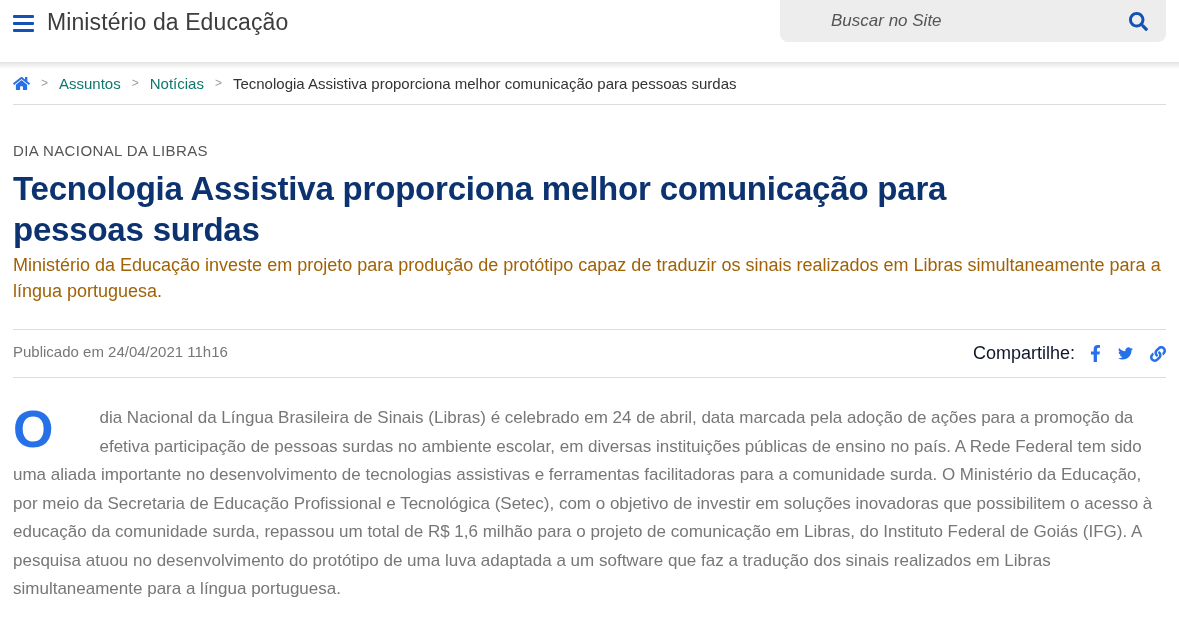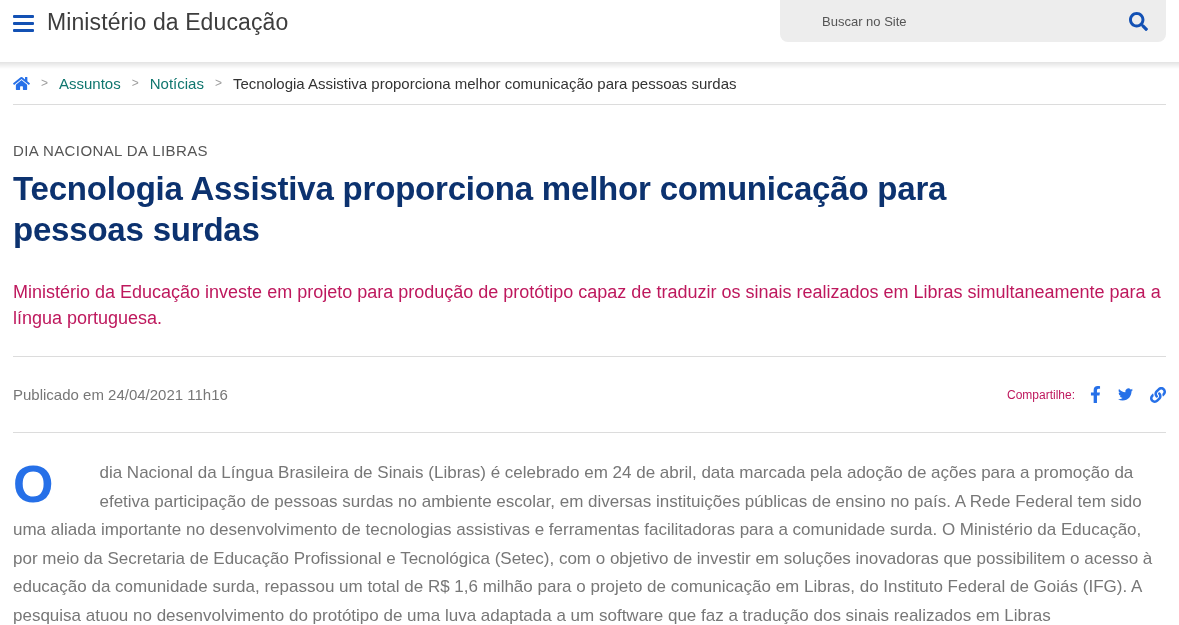--- a/index.html
+++ b/index.html
@@ -66,22 +66,24 @@
     display: flex;
     align-items: center;
     padding: 0 18px 0 40px;
   }
   .searchbox input {
     flex: 1;
     border: none;
     background: transparent;
     outline: none;
     font-family: "Liberation Sans", sans-serif;
-    font-size: 13px;
+    font-style: italic;
+    font-size: 17px;
     color: #444;
+    margin-left: 9px;
   }
   .searchbox input::placeholder { color: #555; opacity: 1; }
   .search-btn {
     background: none;
     border: none;
     padding: 0;
     cursor: pointer;
     display: flex;
     align-items: center;
   }
@@ -115,39 +117,39 @@
   .article-title {
     margin: 9px 0 0 0;
     font-size: 33px;
     line-height: 41px;
     font-weight: 600;
     letter-spacing: -0.2px;
     color: #0c326f;
     max-width: 1040px;
   }
   .subtitle {
-    margin: 29px 0 0 0;
+    margin: 2px 0 0 0;
     font-size: 18px;
     line-height: 26px;
     font-weight: 400;
-    color: #be185d;
+    color: #a16207;
     max-width: 1155px;
   }
   .meta-row {
     margin-top: 25px;
     border-top: 1px solid #dcdcdc;
     border-bottom: 1px solid #dcdcdc;
-    padding: 29px 0;
+    padding: 13px 0;
     display: flex;
     justify-content: space-between;
     align-items: flex-start;
   }
   .published { color: #777; font-size: 15px; }
   .share { display: flex; align-items: center; gap: 15px; }
-  .share-label { color: #be185d; font-size: 12px; margin-left: 44px; }
+  .share-label { color: #0f172a; font-size: 18px; margin-left: 44px; }
   .share-icon { cursor: pointer; display: flex; align-items: center; }
   .share-icon svg { fill: #2670e8; }
   .icon-fb svg { height: 17px; width: 11px; }
   .icon-tw svg { height: 15px; width: 19px; }
   .icon-ln svg { height: 16px; width: 16px; }
 
   .body-text {
     margin: 26px 0 0 0;
     font-size: 17px;
     line-height: 28.5px;

